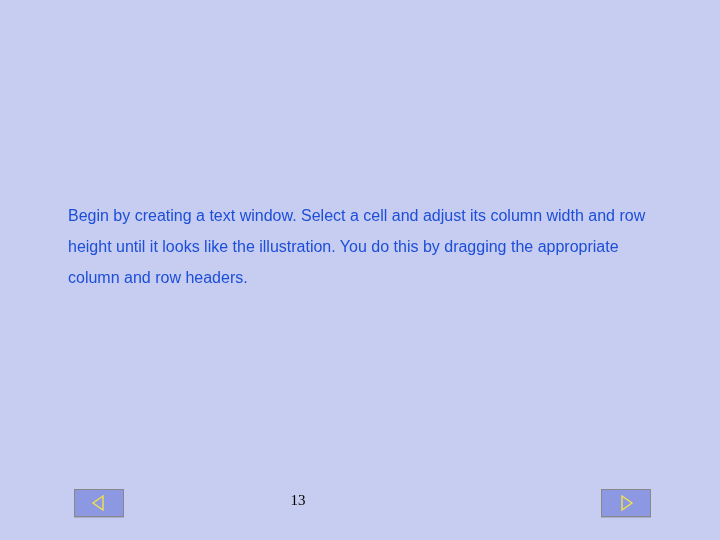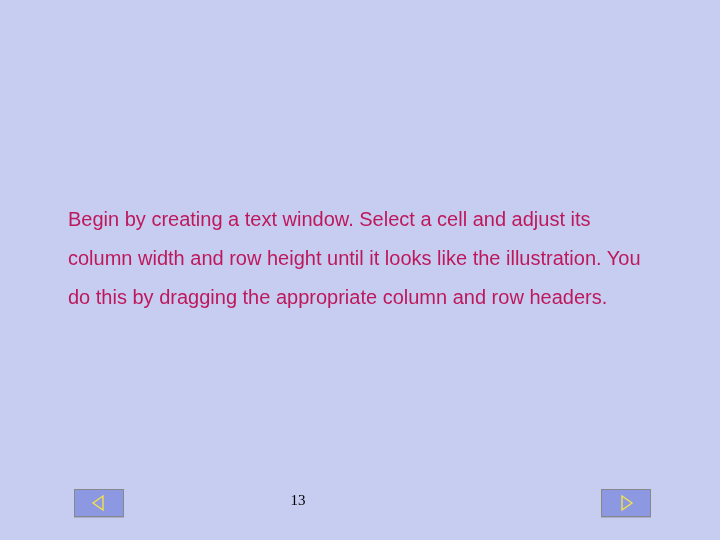--- a/index.html
+++ b/index.html
@@ -12,23 +12,23 @@
   body {
     background: #c7cdf0;
     font-family: "Gill Sans", "Gill Sans MT", "Trebuchet MS", "Segoe UI", sans-serif;
     position: relative;
   }
   .body-text {
     position: absolute;
     left: 68px;
     top: 200px;
     width: 580px;
-    font-size: 20px;
+    font-size: 16px;
     line-height: 1.95;
-    color: #be185d;
+    color: #1d4ed8;
     font-weight: 400;
   }
   .page-number {
     position: absolute;
     left: 0;
     width: 596px;
     top: 492px;
     text-align: center;
     font-family: "Times New Roman", Times, serif;
     font-size: 15px;

